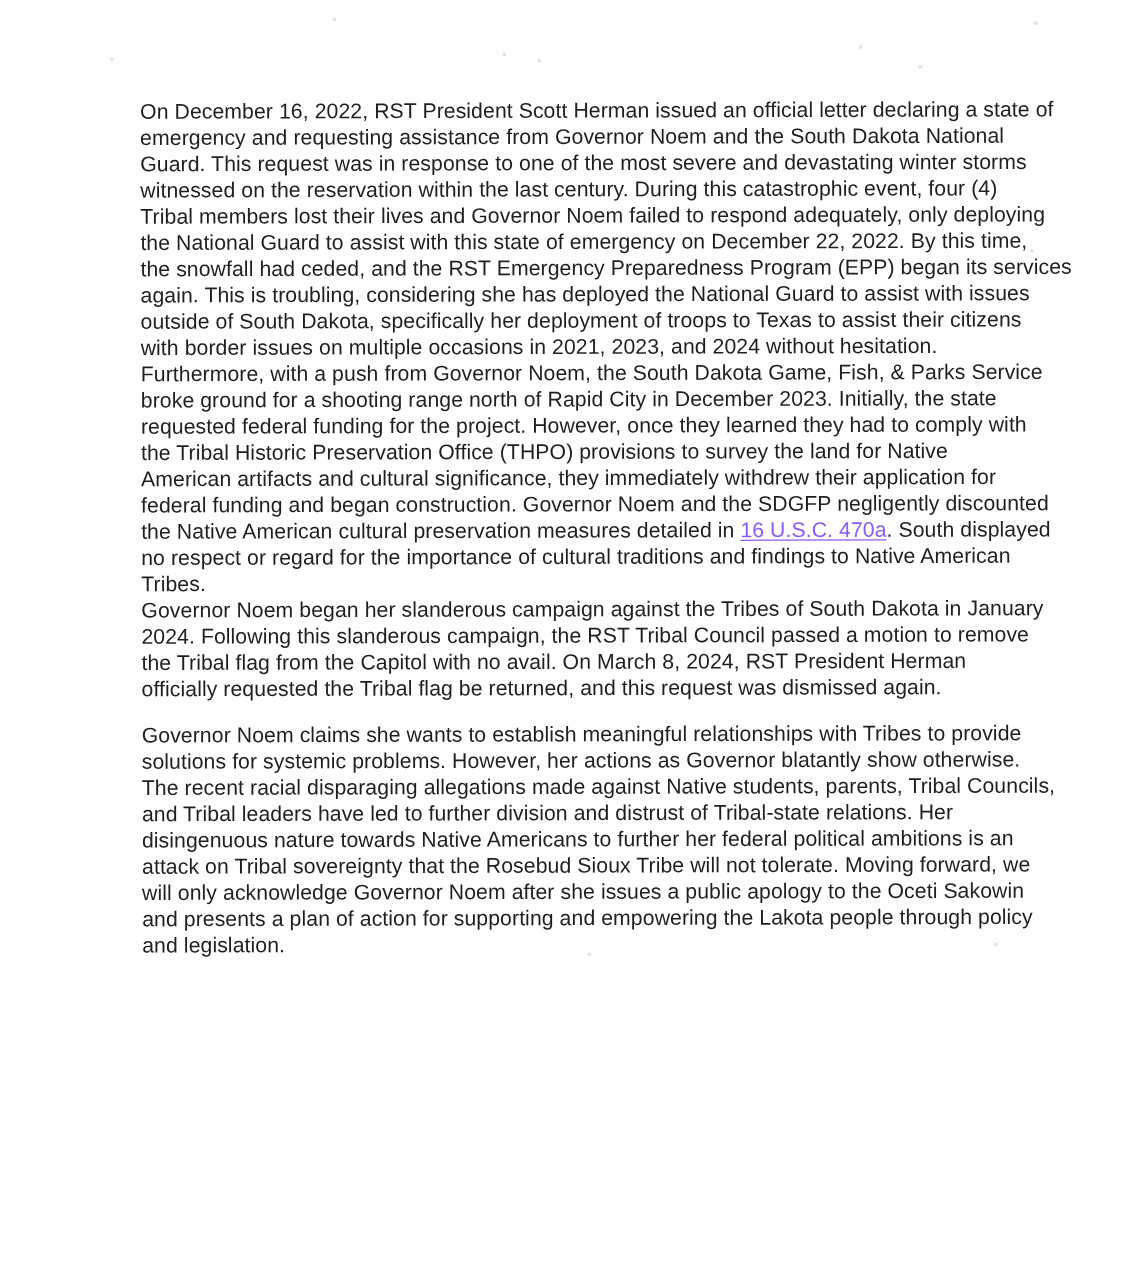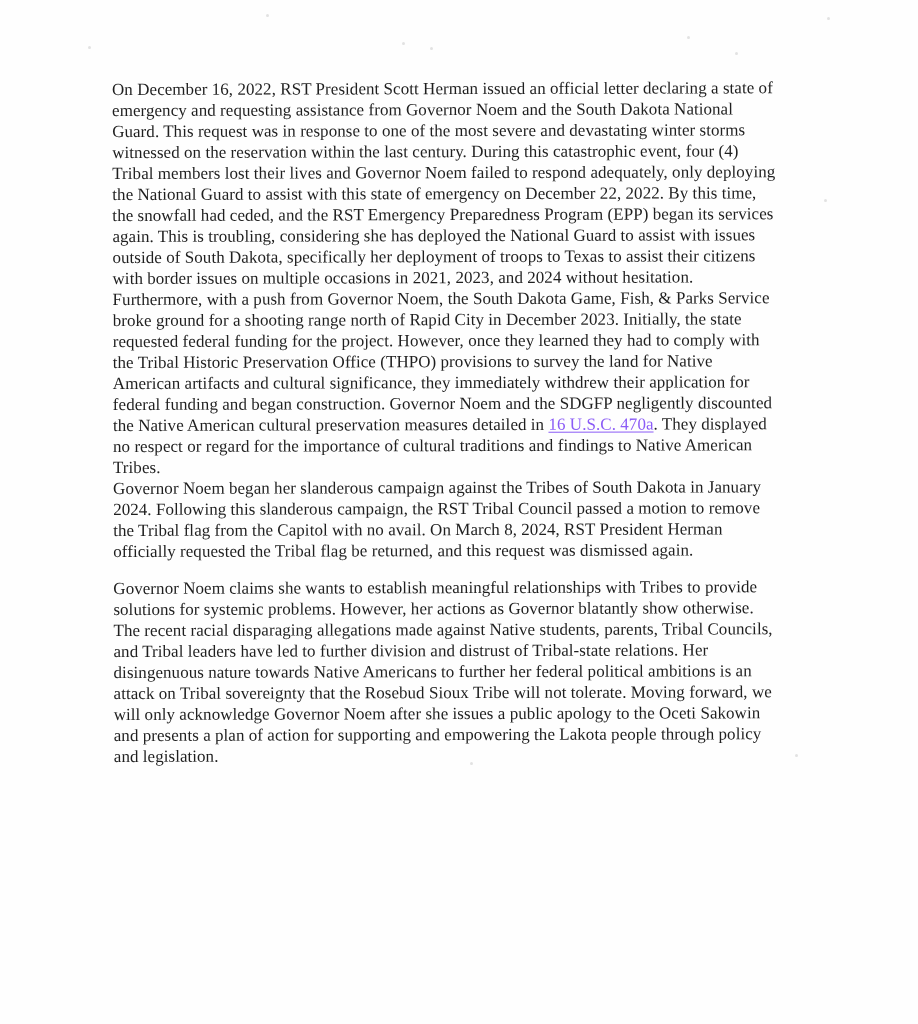--- a/index.html
+++ b/index.html
@@ -8,21 +8,21 @@
     width: 918px;
     height: 1024px;
     background: #ffffff;
   }
   .page {
     position: relative;
     width: 918px;
     height: 1024px;
     background: #fefefe;
     overflow: hidden;
-    font-family: Liberation Serif, serif;
+    font-family: Liberation Sans, sans-serif;
   }
   .letter {
     position: absolute;
     left: 112px;
     top: 79px;
     width: 710px;
     color: #1f1f1f;
     font-size: 17px;
     line-height: 21px;
     letter-spacing: 0.05px;
@@ -80,21 +80,21 @@
           <div class="line">again. This is troubling, considering she has deployed the National Guard to assist with issues</div>
           <div class="line">outside of South Dakota, specifically her deployment of troops to Texas to assist their citizens</div>
           <div class="line">with border issues on multiple occasions in 2021, 2023, and 2024 without hesitation.</div>
           <div class="line">Furthermore, with a push from Governor Noem, the South Dakota Game, Fish, &amp; Parks Service</div>
           <div class="line">broke ground for a shooting range north of Rapid City in December 2023. Initially, the state</div>
           <div class="line">requested federal funding for the project. However, once they learned they had to comply with</div>
           <div class="line">the Tribal Historic Preservation Office (THPO) provisions to survey the land for Native</div>
           <div class="line">American artifacts and cultural significance, they immediately withdrew their application for</div>
           <div class="line">federal funding and began construction. Governor Noem and the SDGFP negligently discounted</div>
         </div>
-      <div class="line"><span>the Native American cultural preservation measures detailed in </span><a href="#" class="statute-link">16 U.S.C. 470a</a><span>. They displayed</span></div>
+      <div class="line"><span>the Native American cultural preservation measures detailed in </span><a href="#" class="statute-link">16 U.S.C. 470a</a><span>. South displayed</span></div>
       <div>
           <div class="line">no respect or regard for the importance of cultural traditions and findings to Native American</div>
           <div class="line">Tribes.</div>
         </div>
     </div>
 
     <div>
         <div class="line">Governor Noem began her slanderous campaign against the Tribes of South Dakota in January</div>
         <div class="line">2024. Following this slanderous campaign, the RST Tribal Council passed a motion to remove</div>
         <div class="line">the Tribal flag from the Capitol with no avail. On March 8, 2024, RST President Herman</div>

